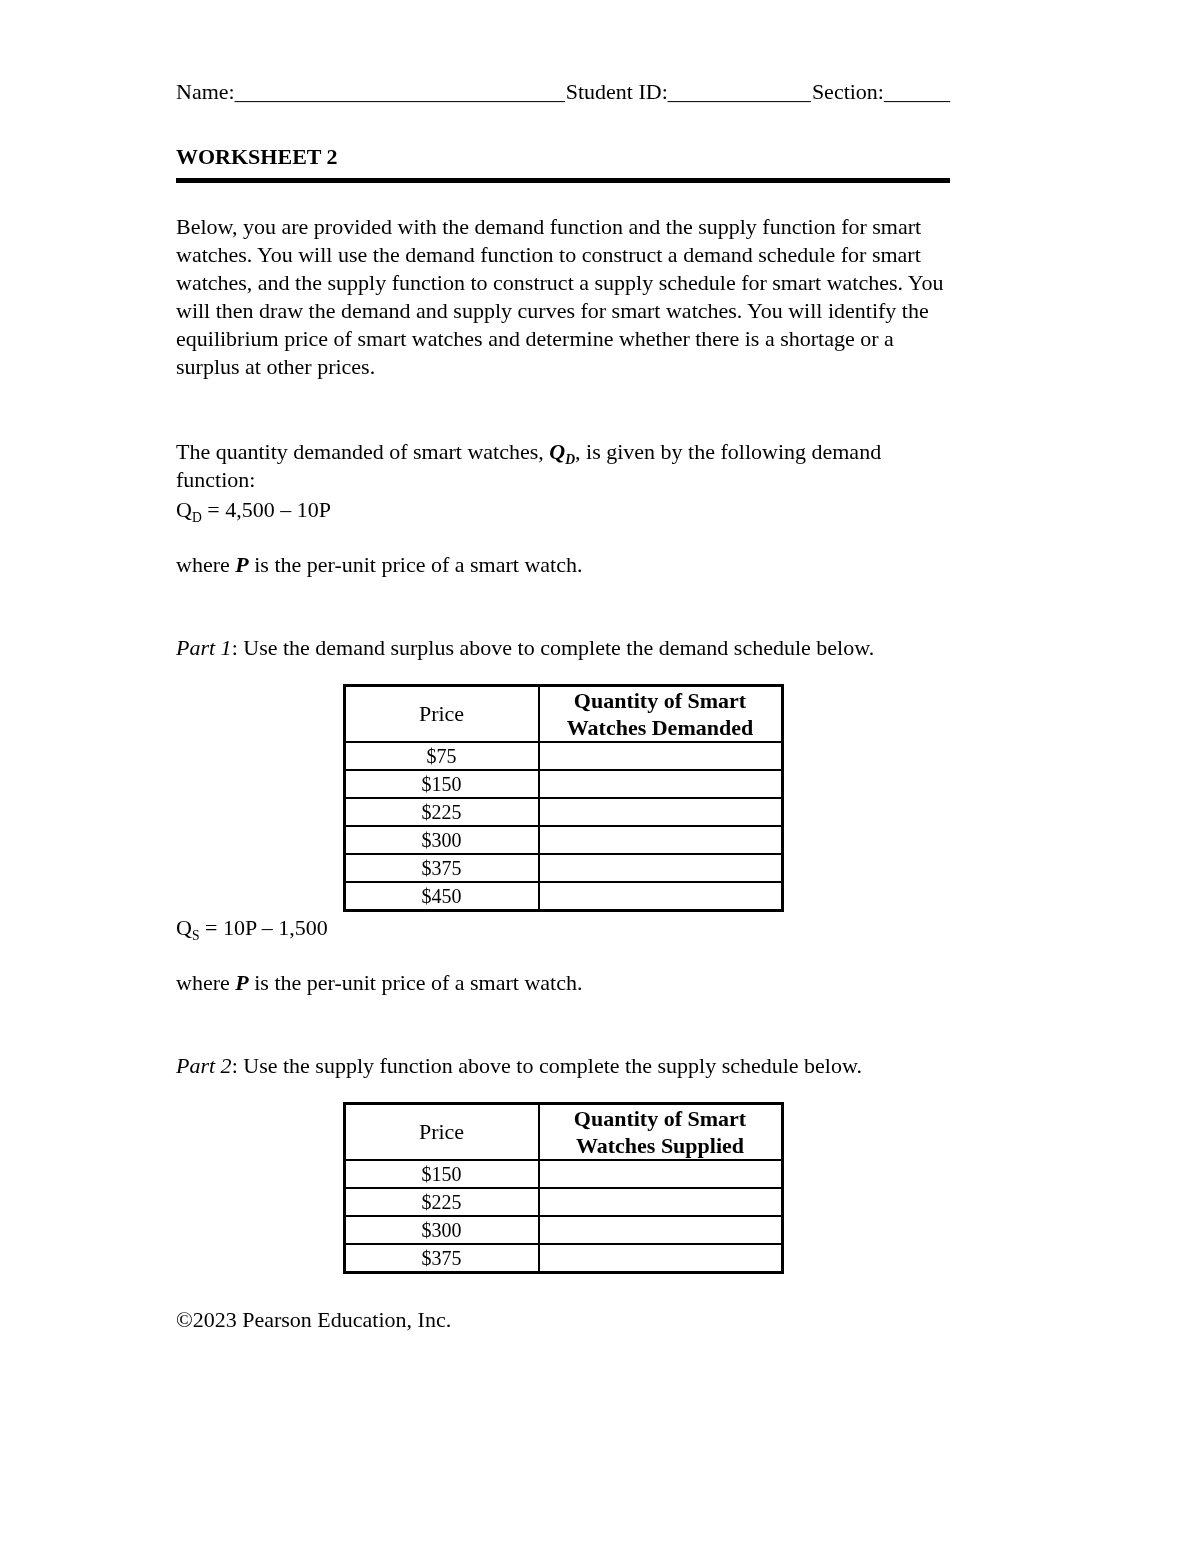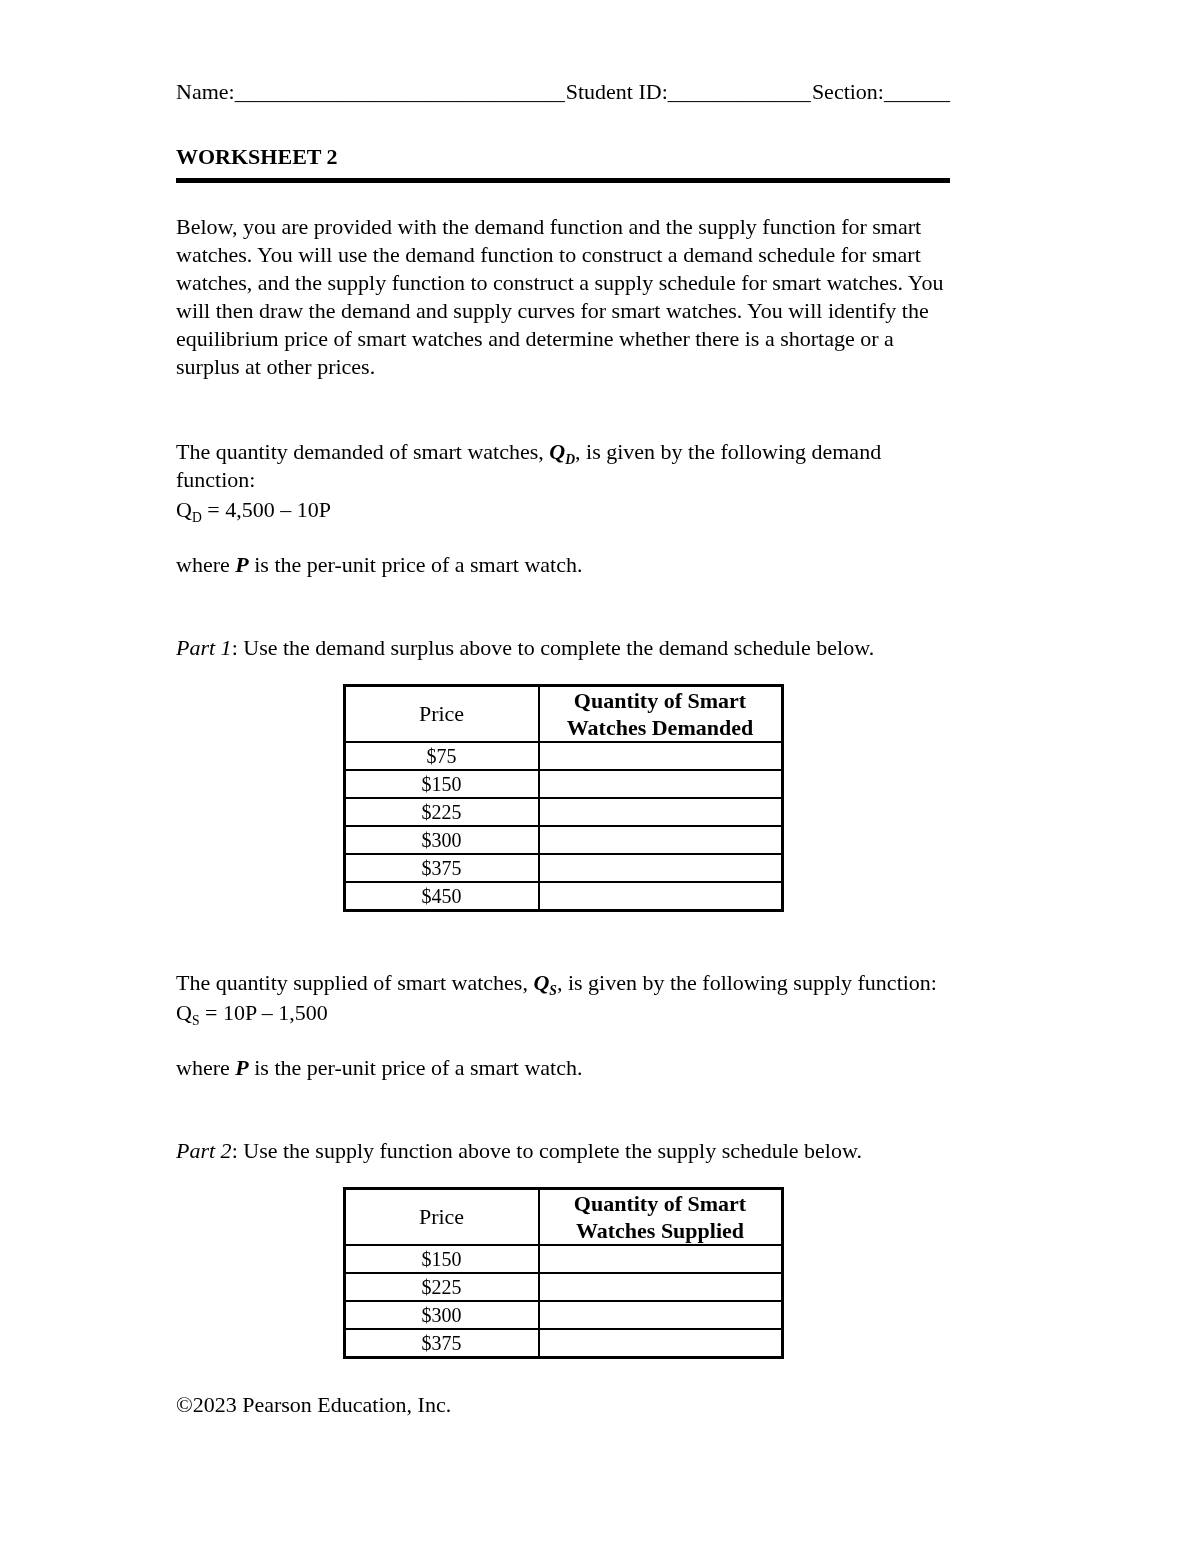--- a/index.html
+++ b/index.html
@@ -156,23 +156,20 @@
       <td>$375</td>
       <td></td>
     </tr>
     <tr>
       <td>$450</td>
       <td></td>
     </tr>
   </tbody>
     </table>
 
-  <p class="func-intro" style="margin:57px 0 0 0;">
-    <span>The quantity supplied of smart watches, </span><span class="var"><span>Q</span><sub>S</sub></span><span>, is given by the following supply function:</span>
-  </p>
 
   <div class="equation">
     <span>Q</span><sub>S</sub><span> = 10P – 1,500</span>
   </div>
 
   <p class="where-line" style="margin:27px 0 0 0;">
     <span>where </span><span class="var">P</span><span> is the per-unit price of a smart watch.</span>
   </p>
 
   <p class="part-line" style="margin:55px 0 0 0;">

